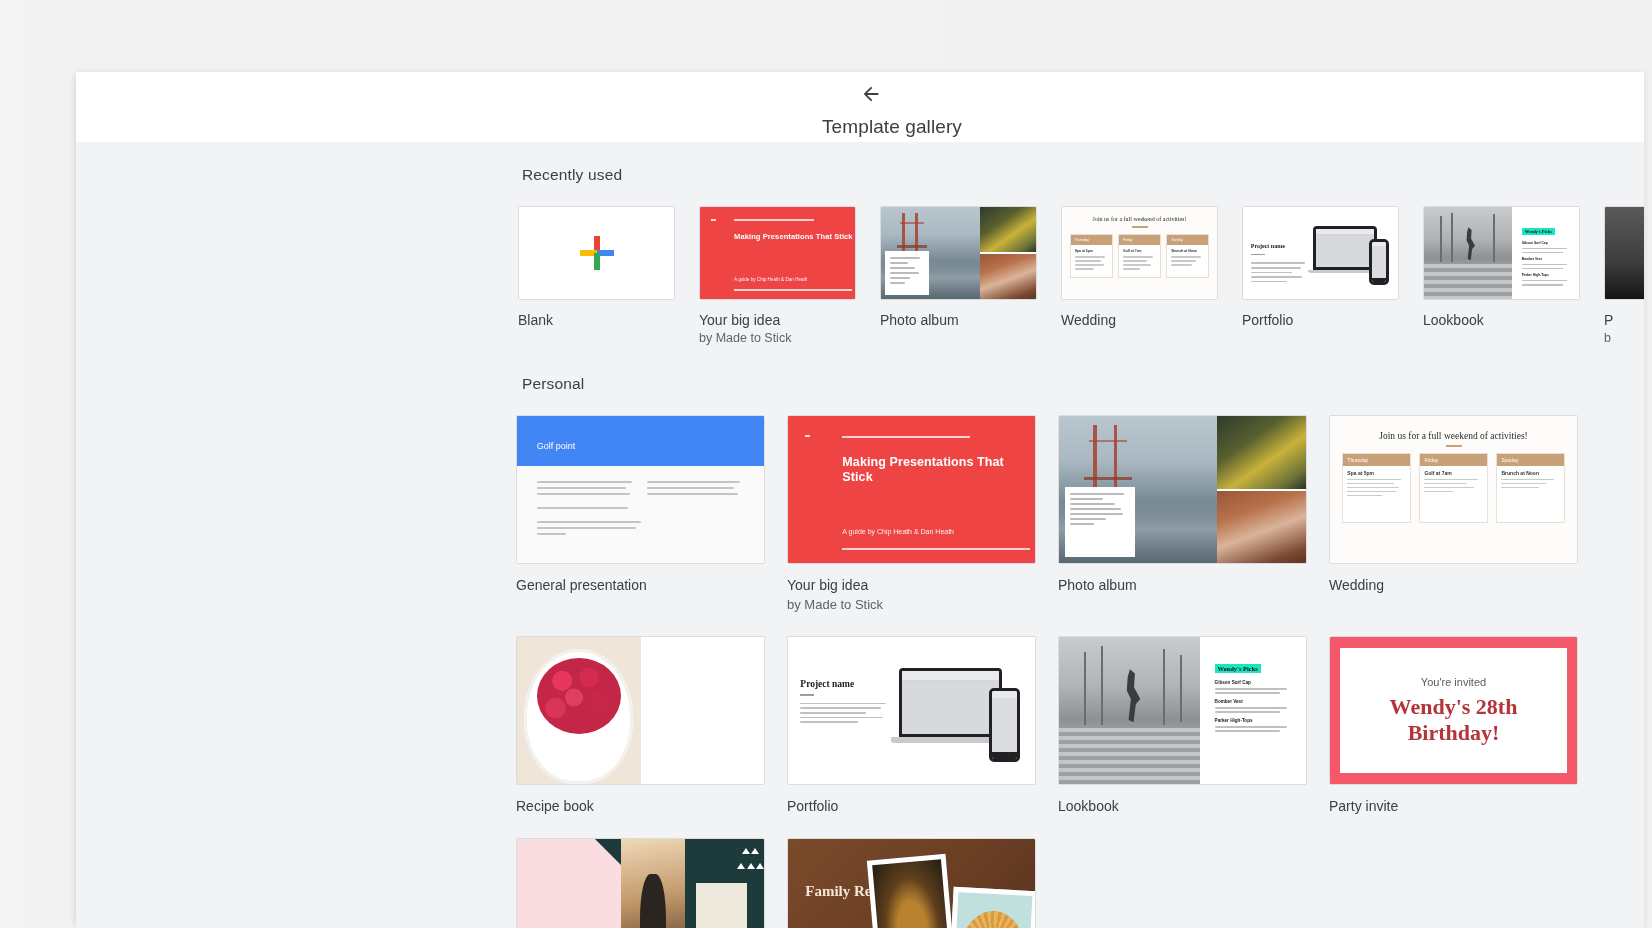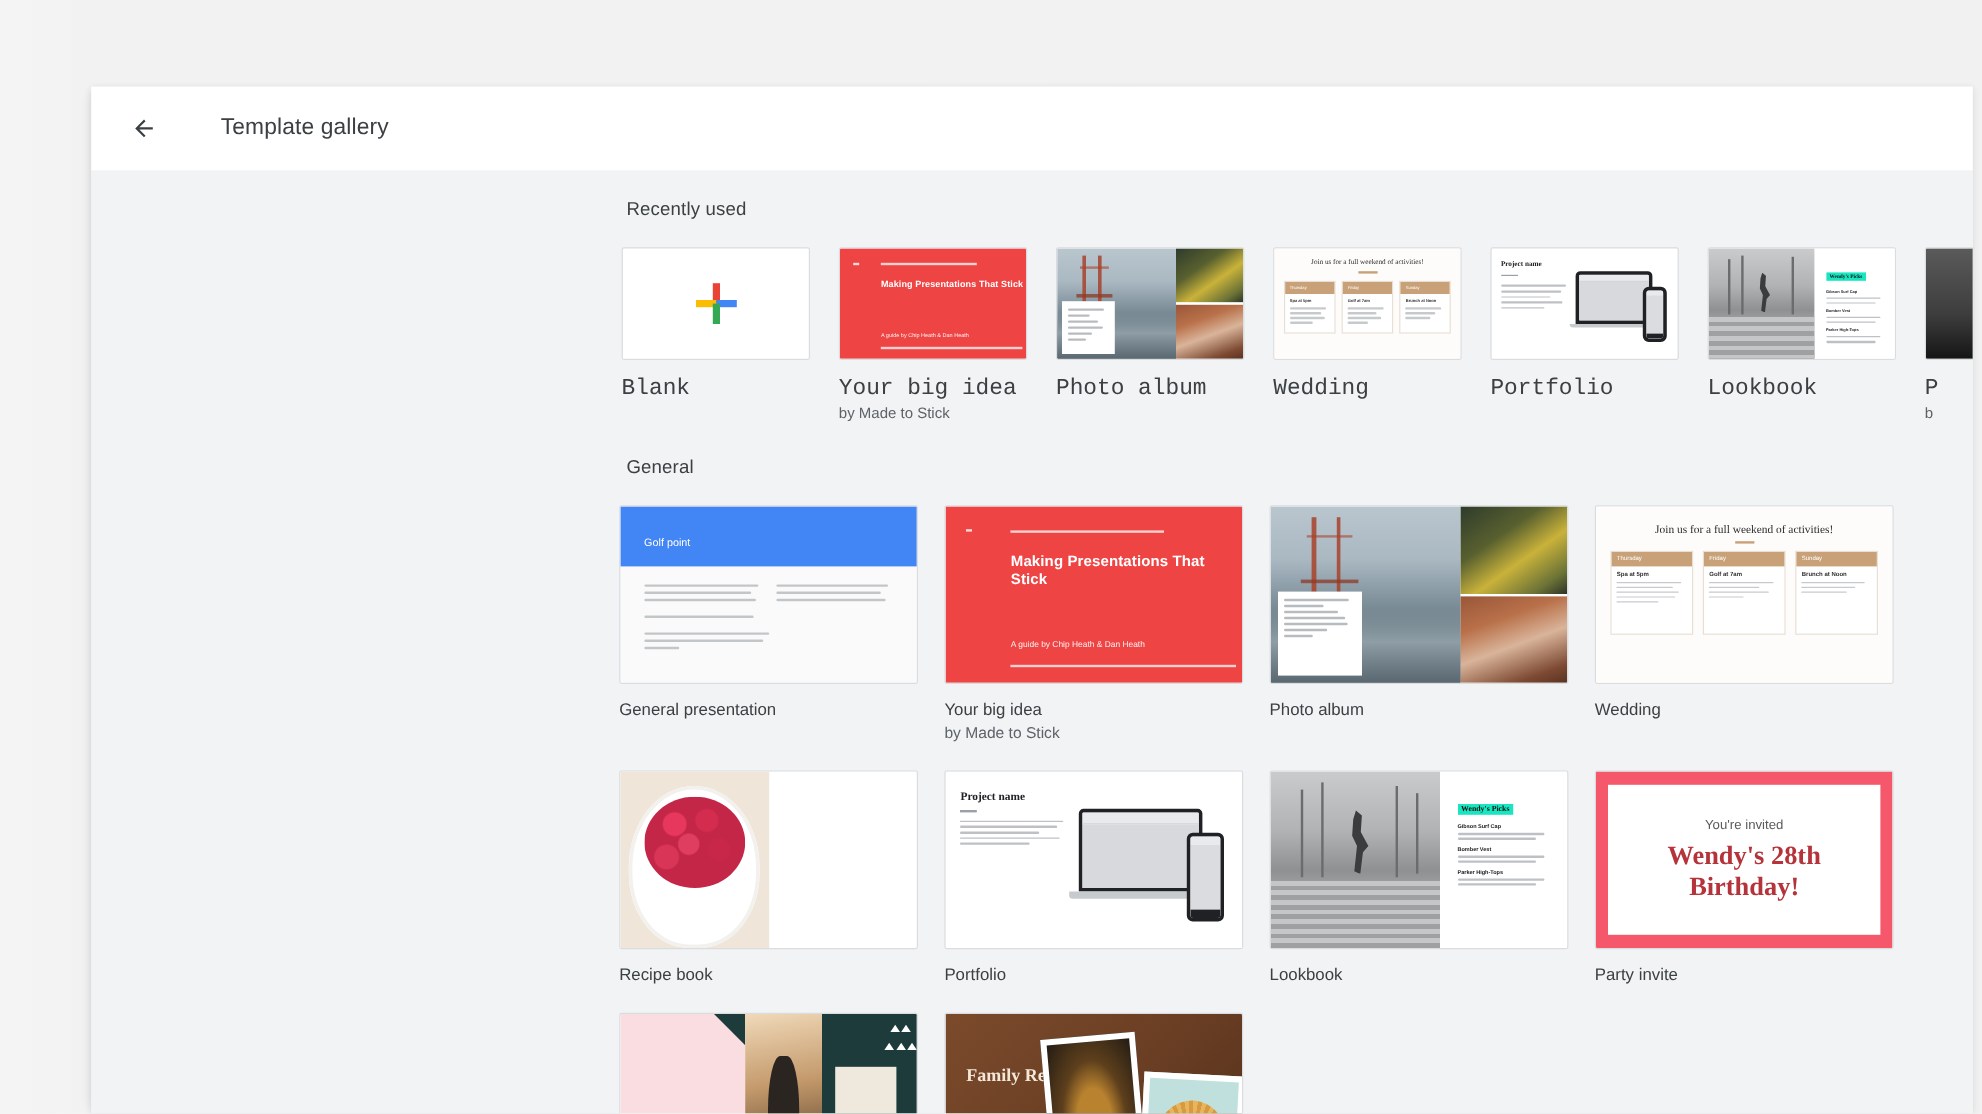--- a/index.html
+++ b/index.html
@@ -17,21 +17,21 @@
     position: absolute; left: 76px; top: 72px;
     width: 1568px; height: 856px;
     background: #f1f3f4;
     box-shadow: 0 1px 6px rgba(0,0,0,.10), -6px 0 10px -6px rgba(0,0,0,.07);
     overflow: hidden;
   }
   .dlg-header {
     height: 70px; background: #ffffff;
     display: flex; align-items: center;
     padding-left: 22px;
-    position: relative; z-index: 5;
+    position: relative; z-index: 5; flex-direction: column;
   }
   .back-btn {
     width: 44px; height: 44px; border-radius: 50%;
     display: flex; align-items: center; justify-content: center;
     cursor: pointer; border: none; background: transparent;
   }
   .back-btn svg { width: 22px; height: 22px; }
   .dlg-title {
     margin-left: 42px;
     font-size: 19px; color: #3c4043; letter-spacing: .1px;
@@ -53,22 +53,22 @@
     white-space: nowrap;
   }
   .rc-card { width: 157px; flex: 0 0 157px; }
   .rc-thumb {
     width: 157px; height: 94px;
     border: 1px solid #dadce0; border-radius: 2px;
     background: #fff; overflow: hidden; position: relative;
     cursor: pointer;
   }
   .rc-label {
-    margin-top: 12px; font-size: 19px; color: #3c4043;
-    white-space: nowrap; overflow: visible; font-family: Liberation Mono, monospace;
+    margin-top: 12px; font-size: 14px; color: #3c4043;
+    white-space: nowrap; overflow: visible;
   }
   .rc-sub { margin-top: 3px; font-size: 12.5px; color: #5f6368; }
 
   
   #personal-title { padding-top: 30px; }
   .grid {
     display: grid;
     grid-template-columns: repeat(4, 249px);
     column-gap: 22px; row-gap: 0;
     padding: 22px 0 0 440px;
@@ -130,21 +130,21 @@
   .wed-dash { width:16px; height:2px; background:#c9a178; margin:4px auto 6px; }
   .wed-cols { display:flex; gap:4%; height:60%; }
   .wed-col { flex:1; border:1px solid #e8e0d5; background:#fff; }
   .wed-col .ch { background:#c9a178; color:#fff; padding:3px 4px; }
   .wed-col .cb { padding:4px; }
   .wed-col .cb b { display:block; color:#333; margin-bottom:3px; }
   .wed-col .cb span { display:block; height:1.5px; background:#c7cacc; margin-bottom:2.5px; border-radius:1px; }
 
   
   .t-port { width:100%; height:100%; background:#fff; display:flex; padding:7% 5%; }
-  .port-left { flex:0 0 42%; }
+  .port-left { flex:0 0 42%;margin-top:25px; }
   .port-left .pt { font-weight:bold; color:#202124; font-family:"Liberation Serif", serif; }
   .port-left .pd { width:14px; height:1.5px; background:#9aa0a6; margin:5px 0 7px; }
   .port-left span { display:block; height:1.6px; background:#bdc1c6; margin-bottom:3px; border-radius:1px; }
   .port-right { flex:1; position:relative; }
   .lap {
     position:absolute; left:4%; top:12%; width:80%; height:62%;
     border:3px solid #1f2124; border-radius:4px 4px 0 0; background:#fff; overflow:hidden;
   }
   .lap .bar { height:16%; background:#e8eaed; border-bottom:1px solid #d2d5d9; }
   .lap .body { height:84%; background:#d7d9dc; }
@@ -414,21 +414,21 @@
         <div class="rc-card">
           <div class="rc-thumb" style="background:linear-gradient(180deg,#5a5a5a 0%,#3d3d3d 60%,#151515 100%)"></div>
           <div class="rc-label">P</div>
           <div class="rc-sub">b</div>
         </div>
 
       </div>
     </div>
 
     <div class="section">
-      <div class="section-title" id="personal-title">General</div>
+      <div class="section-title" id="personal-title">Personal</div>
 
       <div class="grid">
 
         <div class="card">
           <div class="card-thumb">
             <div class="t-gen">
               <div class="gen-head">
                   <div class="gt" style="font-size:9px">Golf point</div>
                 </div>
               <div class="gen-body">

